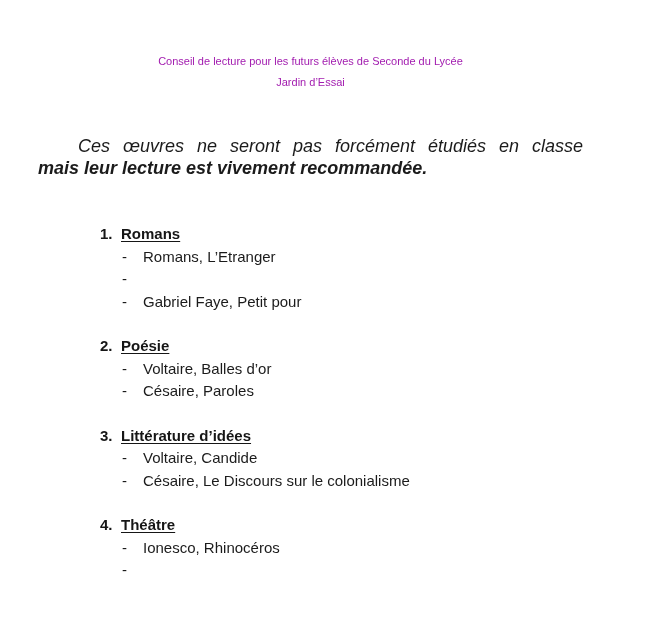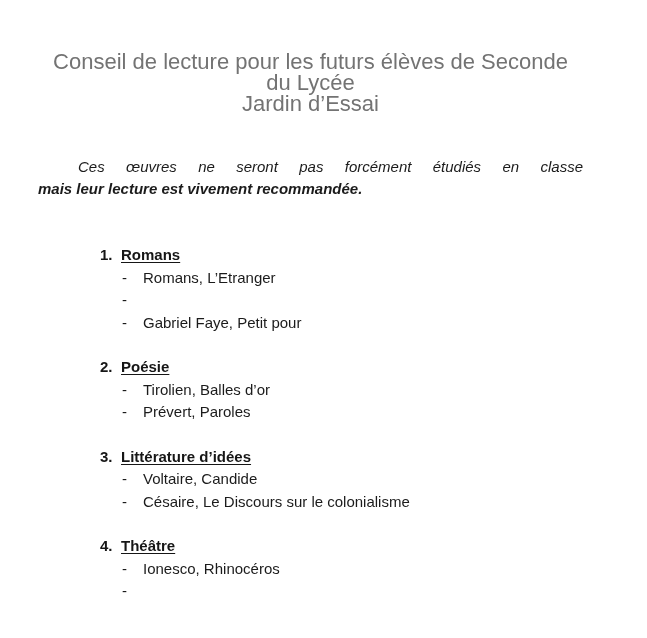--- a/index.html
+++ b/index.html
@@ -20,28 +20,28 @@
   }
   .content {
     position: absolute;
     left: 38px;
     top: 0;
     width: 545px;
   }
   .title {
     margin-top: 51px;
     text-align: center;
-    font-size: 22px;
+    font-size: 11px;
     line-height: 21px;
-    color: #737373;
+    color: #a21caf;
   }
   .intro {
     margin-top: 42px;
     font-style: italic;
-    font-size: 15px;
+    font-size: 18px;
     line-height: 22px;
     color: #1b1b1b;
   }
   .intro-l1 {
     padding-left: 40px;
     text-align: justify;
     text-align-last: justify;
   }
   .intro-l2 {
     text-align: left;
@@ -108,25 +108,25 @@
         </div>
       </section>
 
       <section class="sec">
         <div class="sec-head">
           <span class="num">2.</span>
           <span class="head-text">Poésie</span>
         </div>
         <div class="book">
           <span class="dash">-</span>
-          <span class="book-text">Tirolien, Balles d’or</span>
+          <span class="book-text">Voltaire, Balles d’or</span>
         </div>
         <div class="book">
           <span class="dash">-</span>
-          <span class="book-text">Prévert, Paroles</span>
+          <span class="book-text">Césaire, Paroles</span>
         </div>
       </section>
 
       <section class="sec">
         <div class="sec-head">
           <span class="num">3.</span>
           <span class="head-text">Littérature d’idées</span>
         </div>
         <div class="book">
           <span class="dash">-</span>

